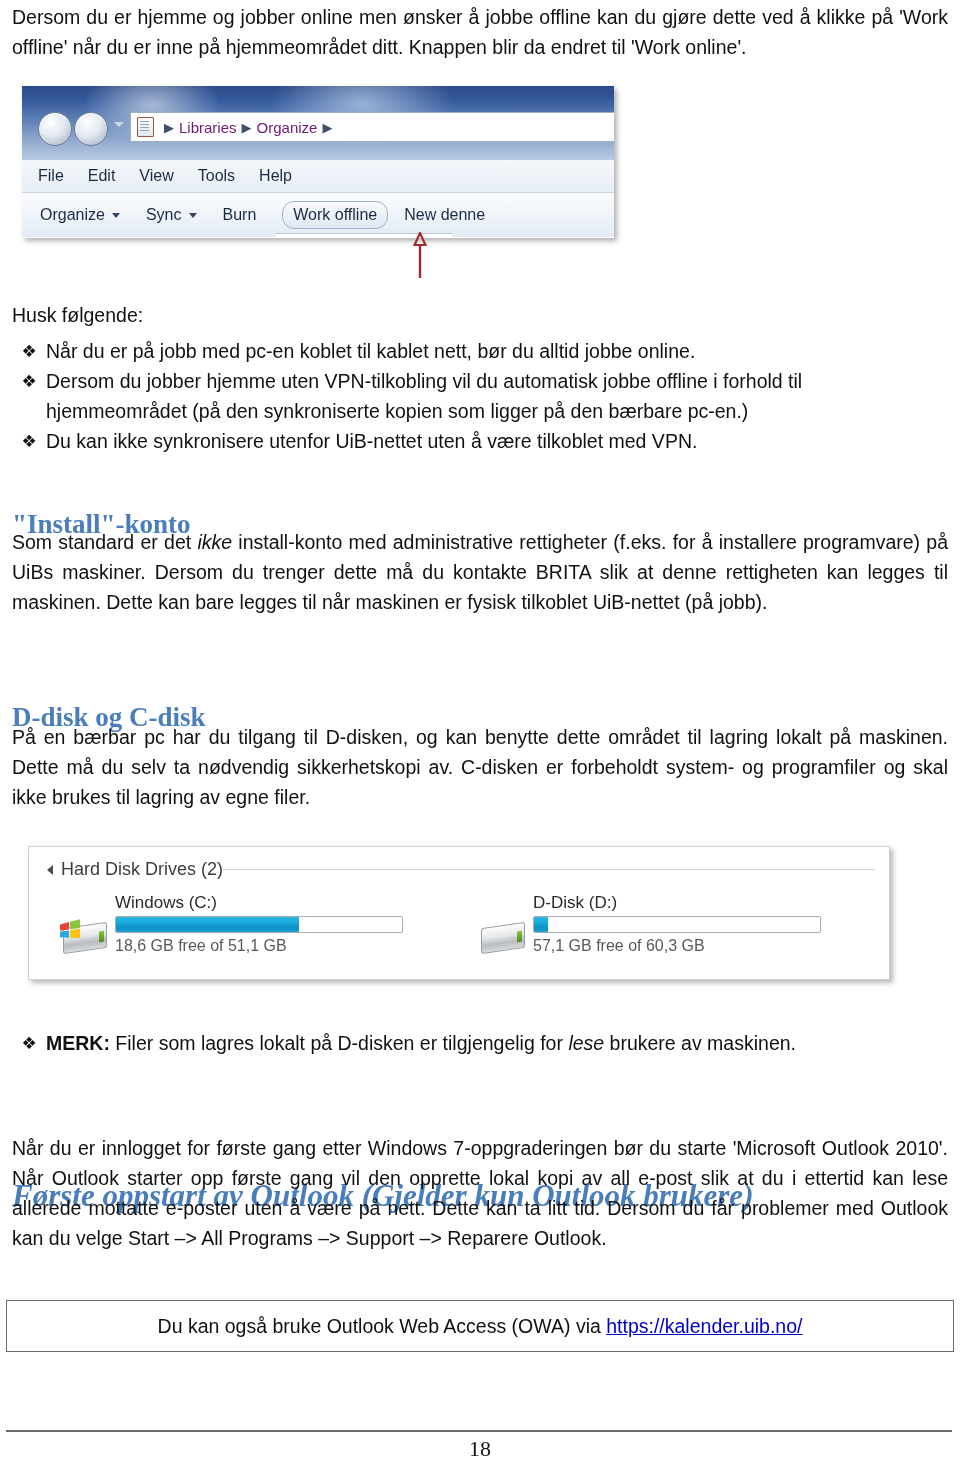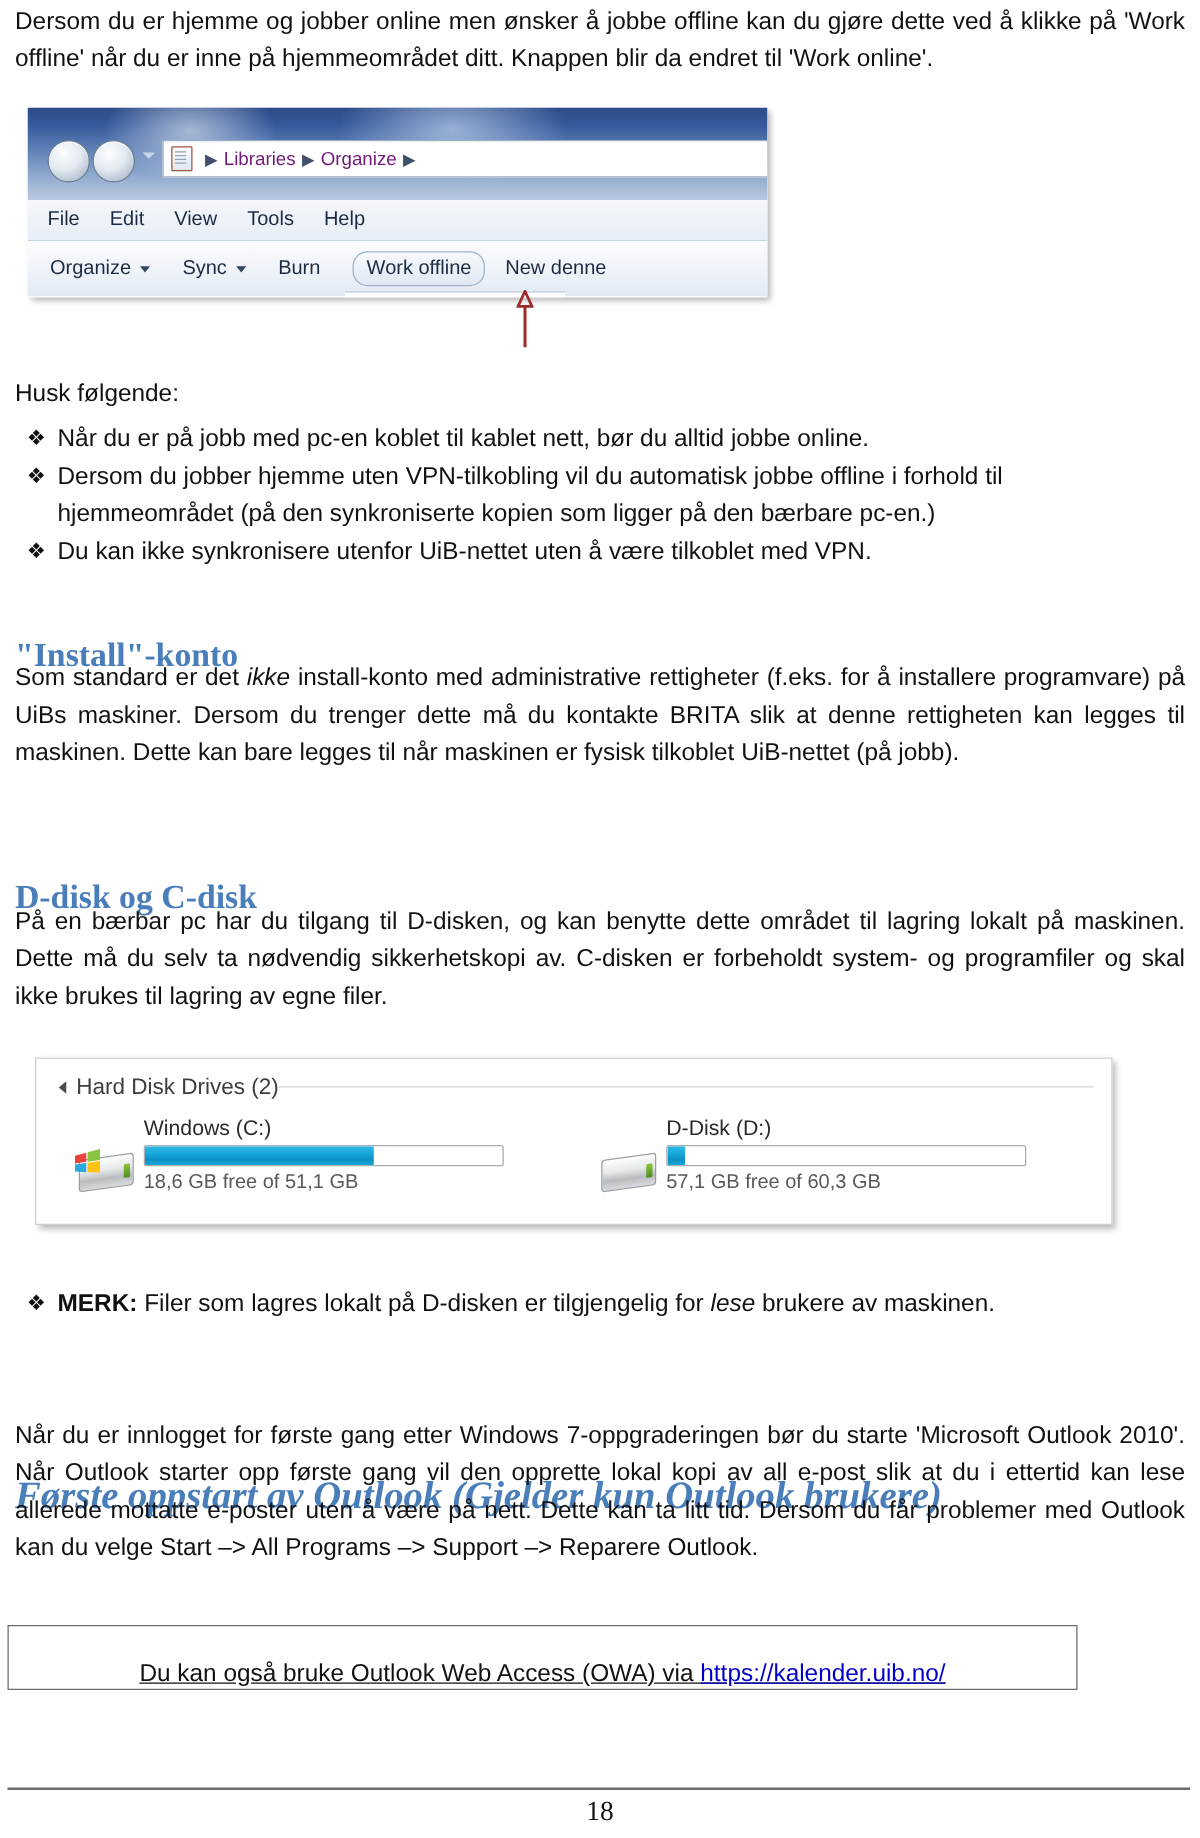--- a/index.html
+++ b/index.html
@@ -339,28 +339,27 @@
     color: #555a5e;
     margin-top: 4px;
     white-space: nowrap;
   }
 
   
   .owa-box {
     position: absolute;
     left: 6px;
     top: 1300px;
-    width: 856px;
+    width: 948px;
     height: 52px;
     border: 1px solid #6b6b6b;
     box-sizing: border-box;
     display: flex;
-    align-items: flex-end;
+    align-items: center;
     justify-content: center;
-    text-decoration: underline;
   }
   .owa-text {
     font-size: 19.5px;
     color: #111;
   }
   .owa-link {
     color: #0000c8;
     text-decoration: underline;
   }
   .page-rule {

